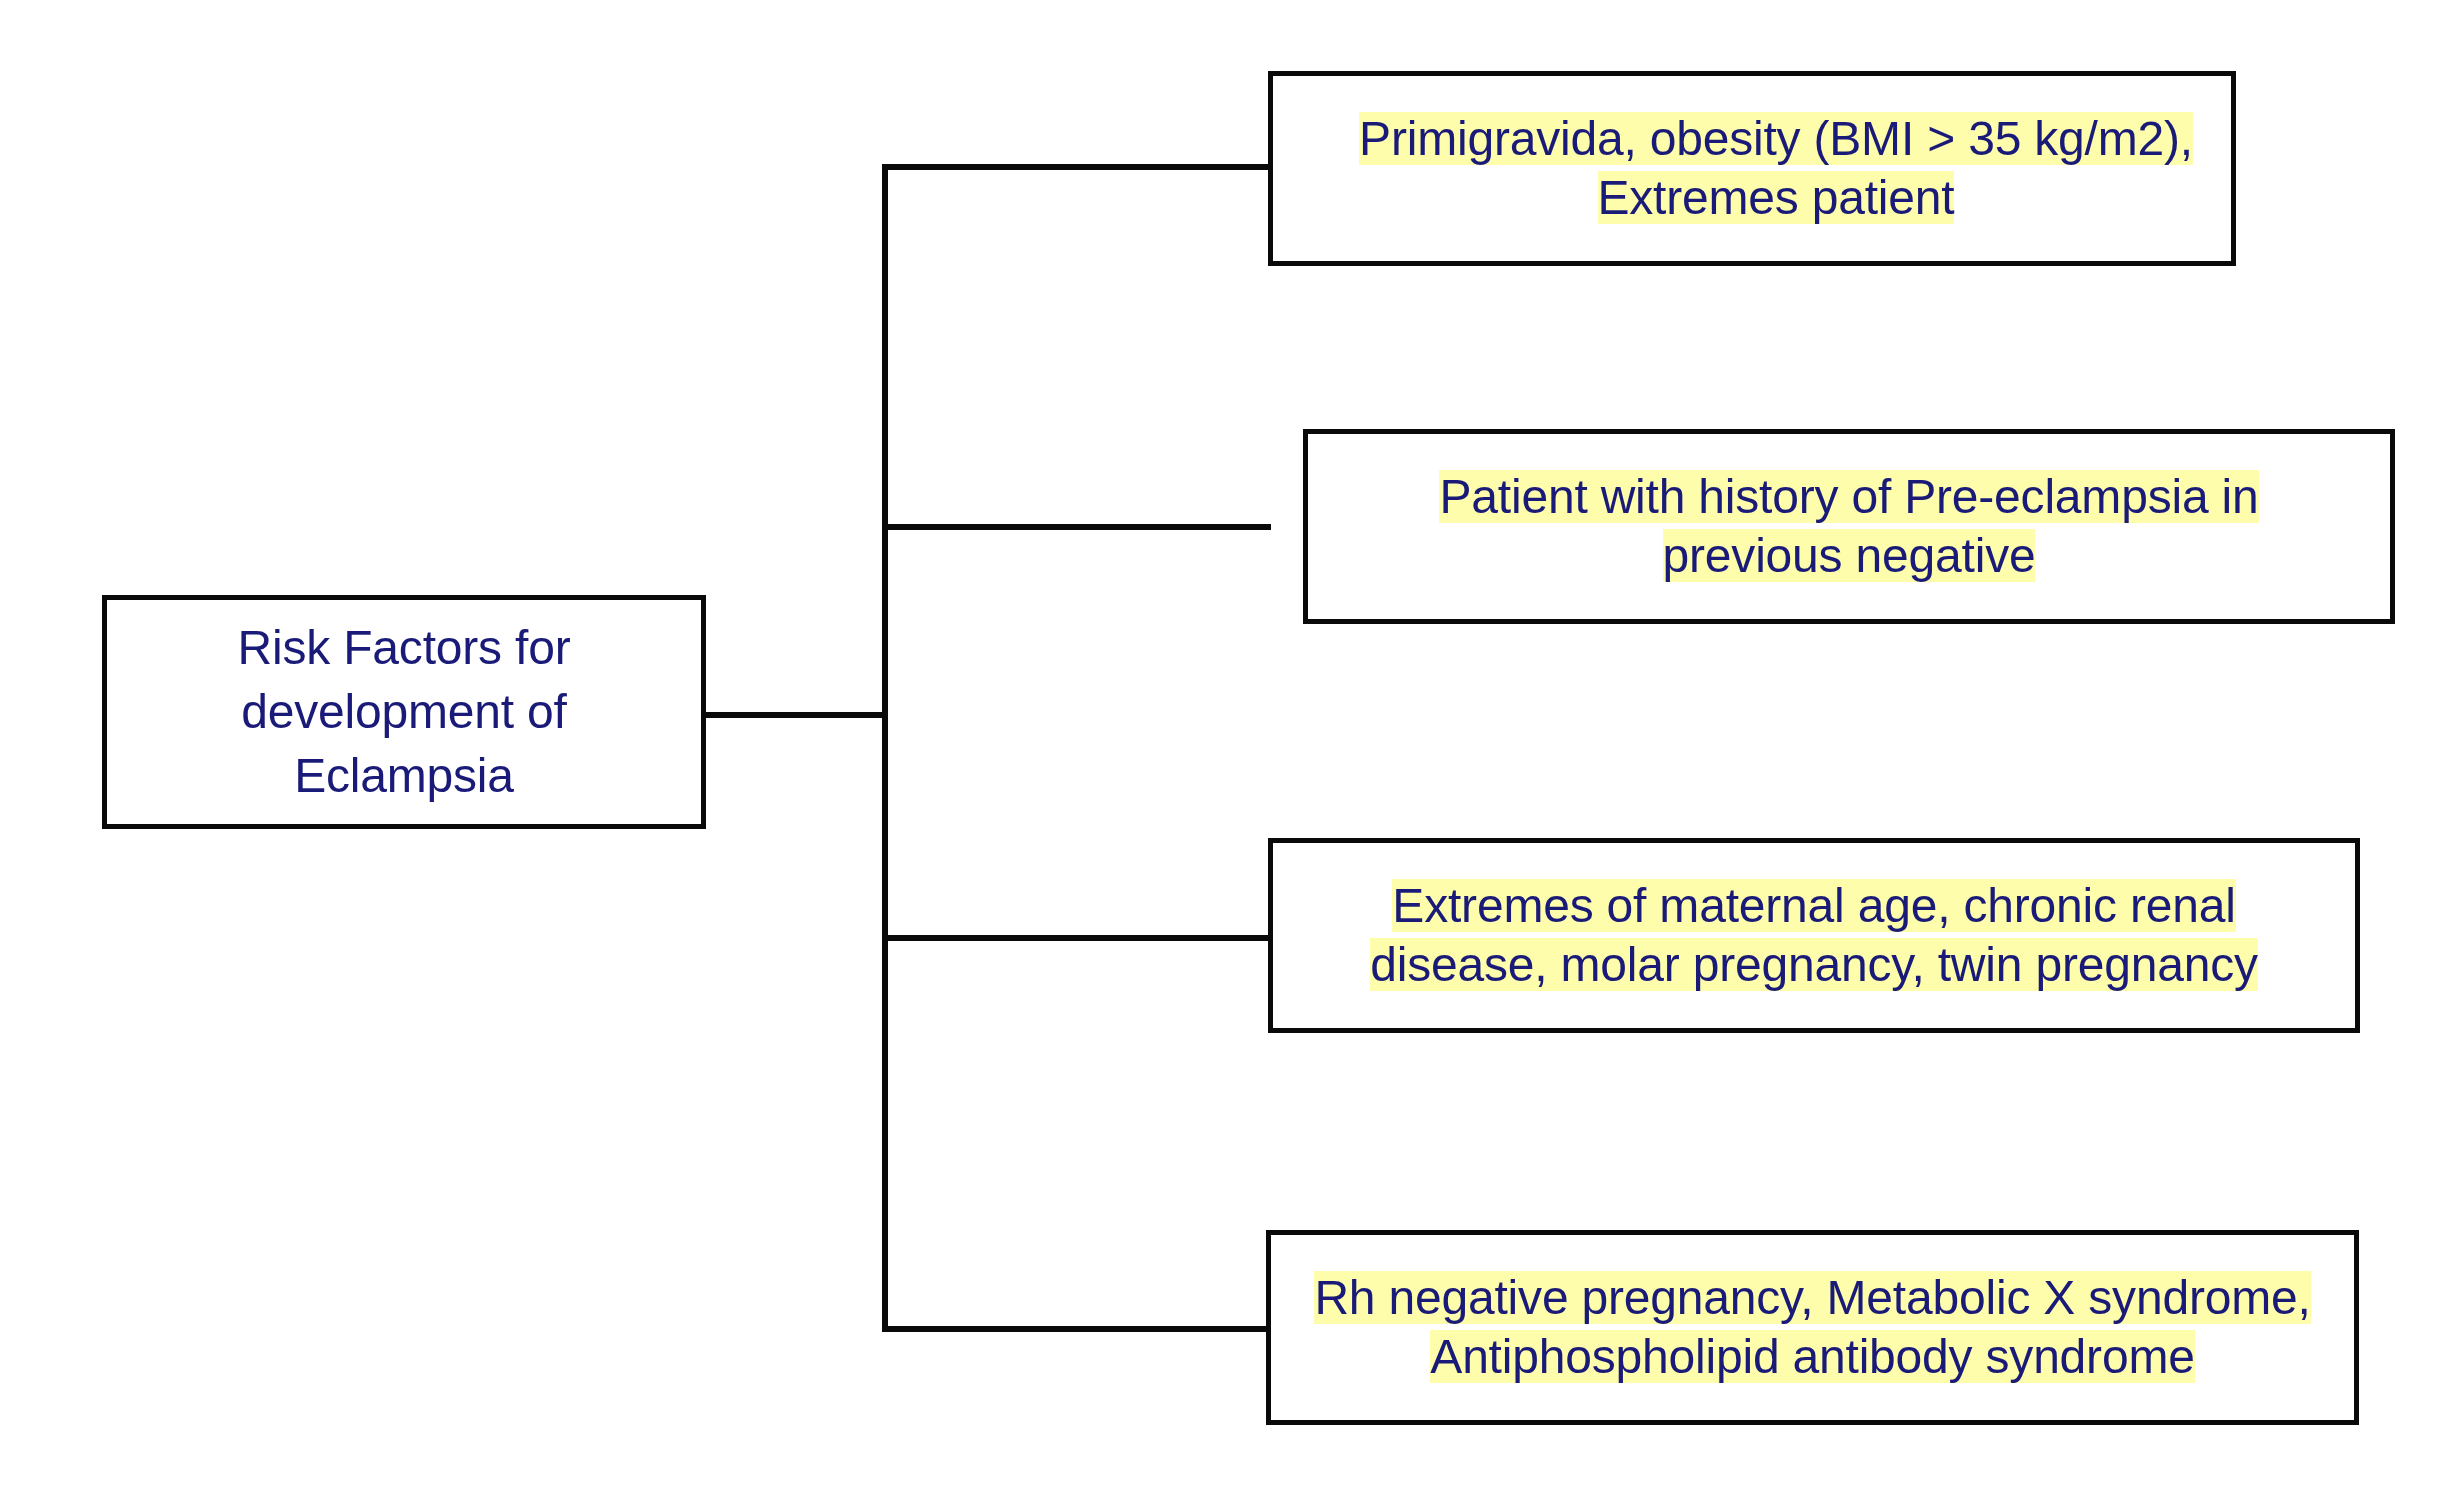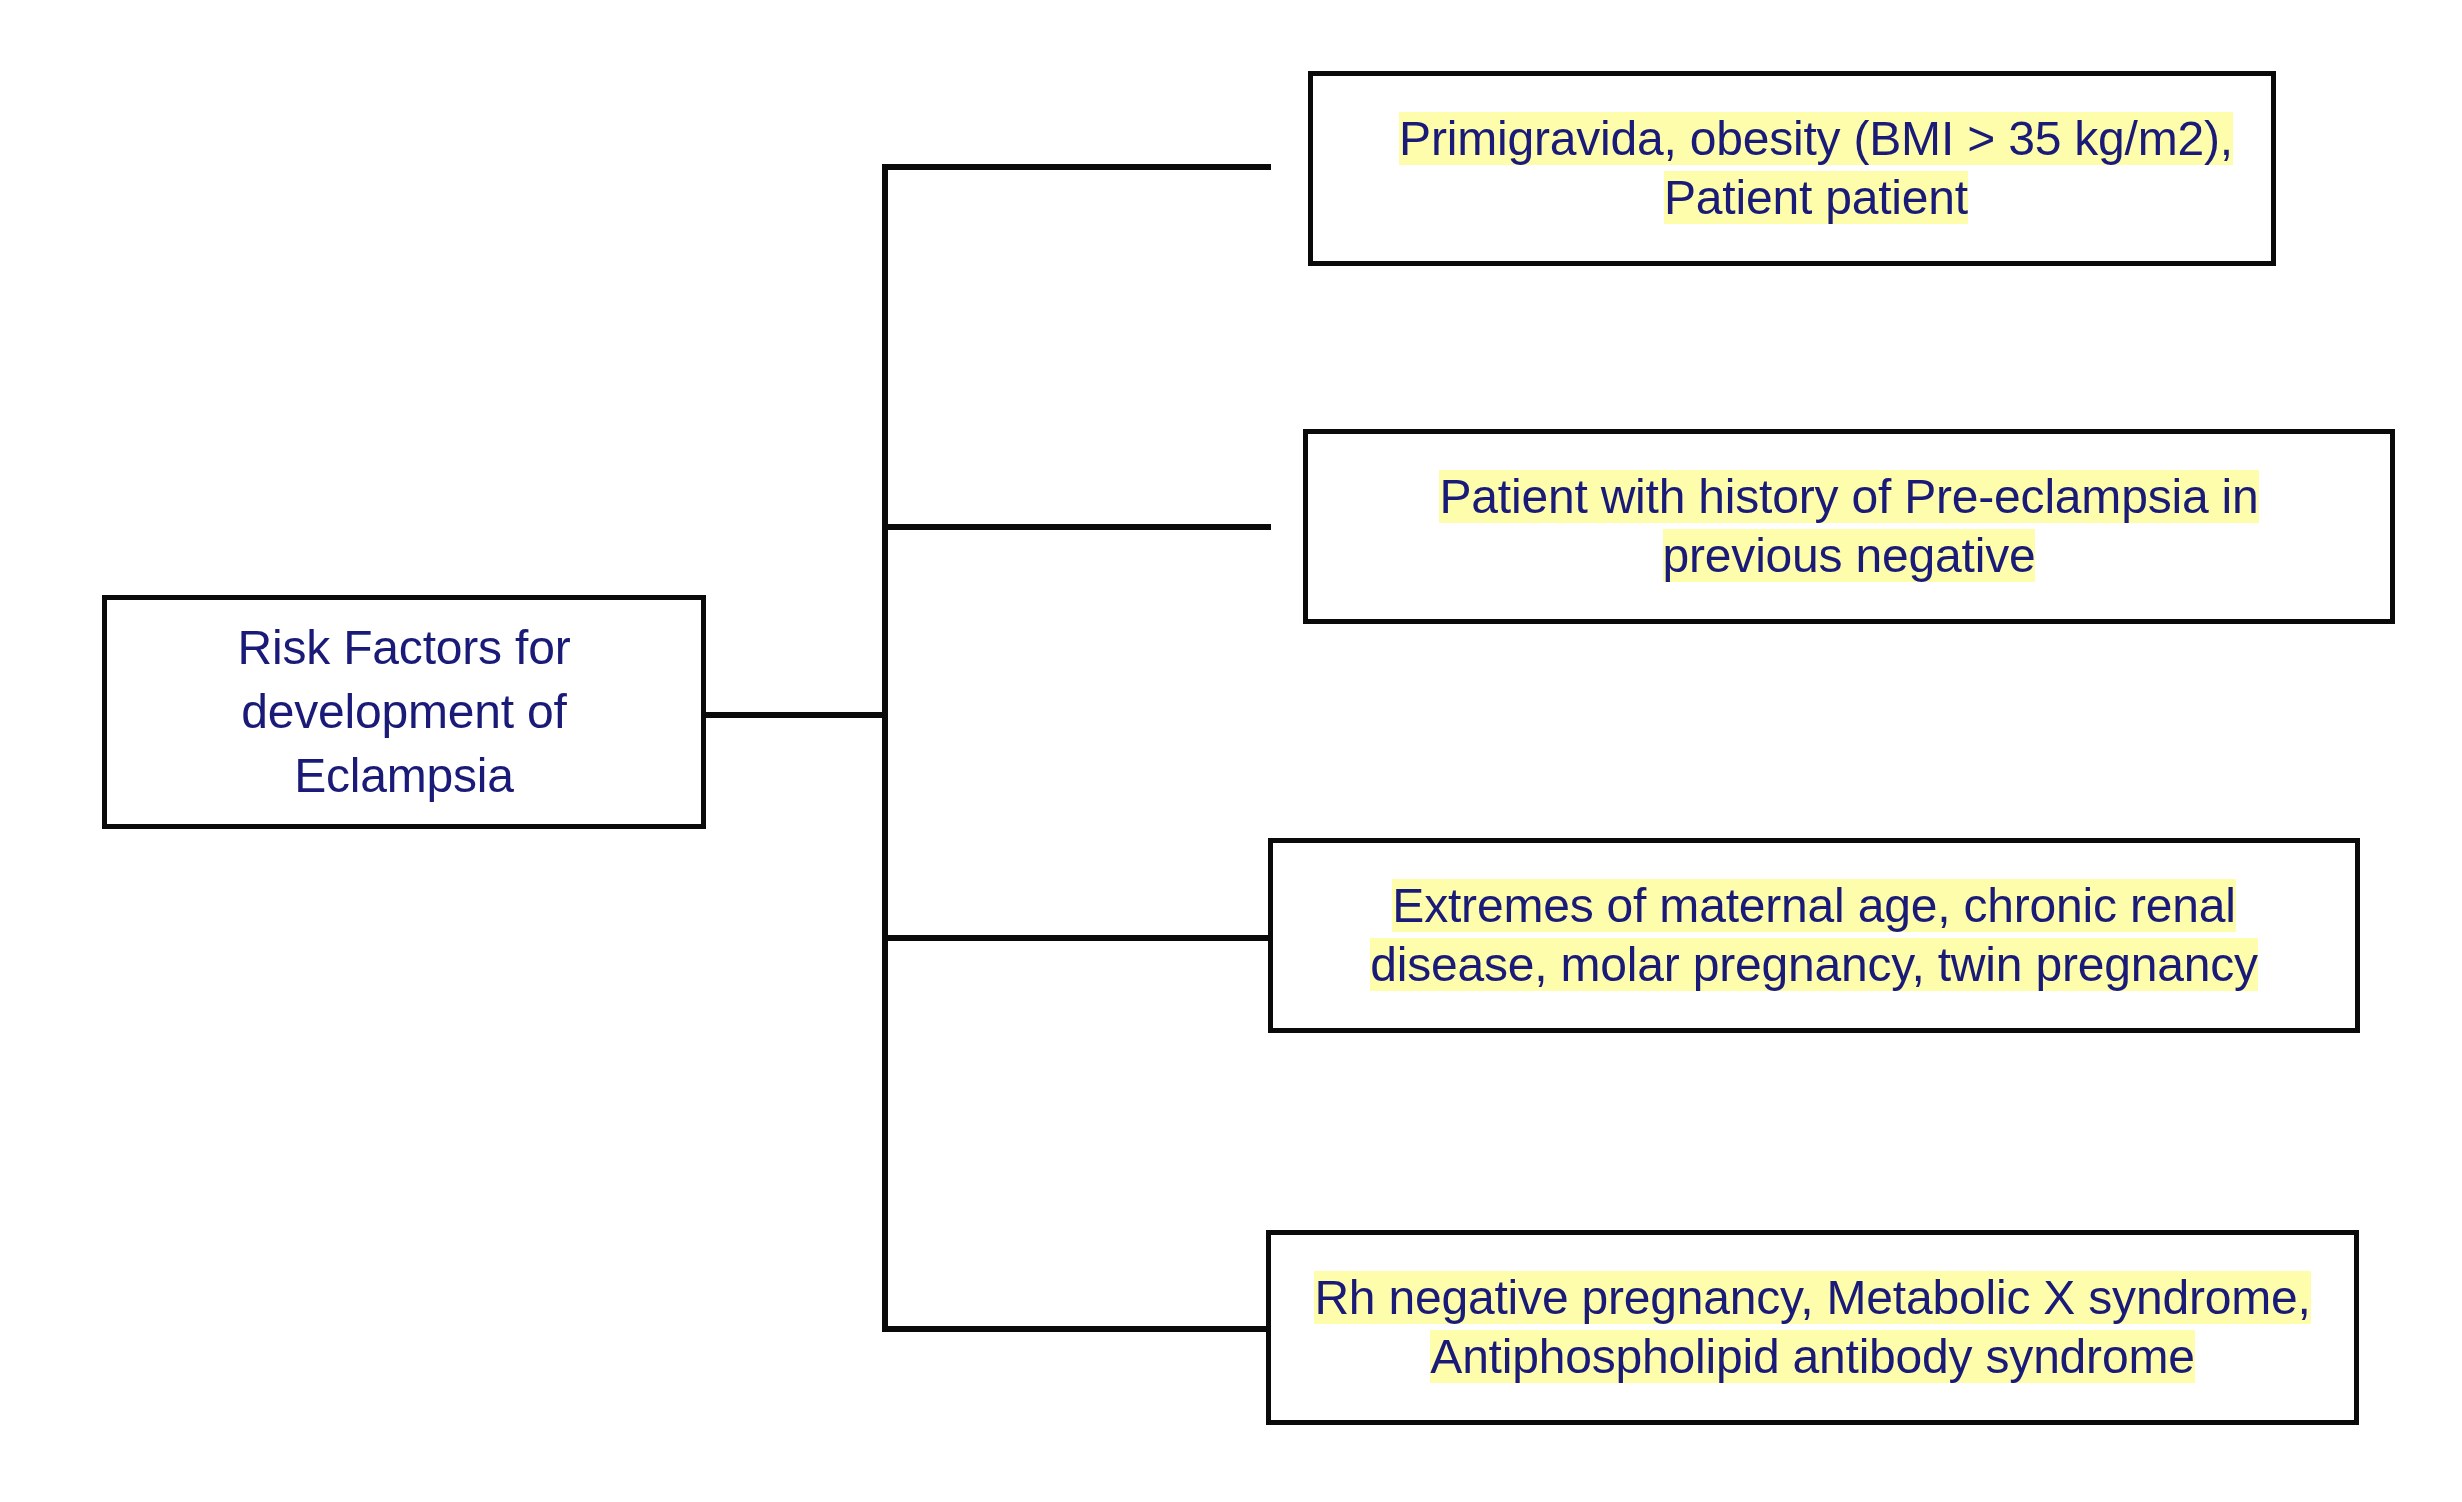--- a/index.html
+++ b/index.html
@@ -58,21 +58,21 @@
   }
   #root-node .node-text {
     font-size: 48px;
     line-height: 1.33;
   }
 
   
   .leaf .node-text {
     font-size: 48px;
   }
-  #leaf-0 { left: 1308px; top: 71px;   width: 968px; height: 195px; padding-left: 48px; }
+  #leaf-0 { left: 1268px; top: 71px;   width: 968px; height: 195px; padding-left: 48px; }
   #leaf-1 { left: 1268px; top: 429px;  width: 1092px; height: 195px; margin-left: 35px; }
   #leaf-2 { left: 1268px; top: 838px; width: 1092px; height: 195px; }
   #leaf-3 { left: 1266px; top: 1230px; width: 1093px; height: 195px; }
 
   
   #stem-root { left: 638px;  top: 712px;  width: 250px; }
   
   #trunk     { left: 882px; top: 164px;  height: 1167px; }
   
   #branch-0  { left: 882px; top: 164px;  width: 389px; }
@@ -96,21 +96,21 @@
     <div class="node-text">
       <span>Risk Factors for</span><br>
       <span>development of</span><br>
       <span>Eclampsia</span>
     </div>
   </div>
 
   <div class="node leaf" id="leaf-0">
     <div class="node-text">
       <span class="hl">Primigravida, obesity (BMI &gt; 35 kg/m2),</span><br>
-      <span class="hl">Patient patient</span>
+      <span class="hl">Extremes patient</span>
     </div>
   </div>
 
   <div class="node leaf" id="leaf-1">
     <div class="node-text">
       <span class="hl">Patient with history of Pre-eclampsia in</span><br>
       <span class="hl">previous negative</span>
     </div>
   </div>
 

